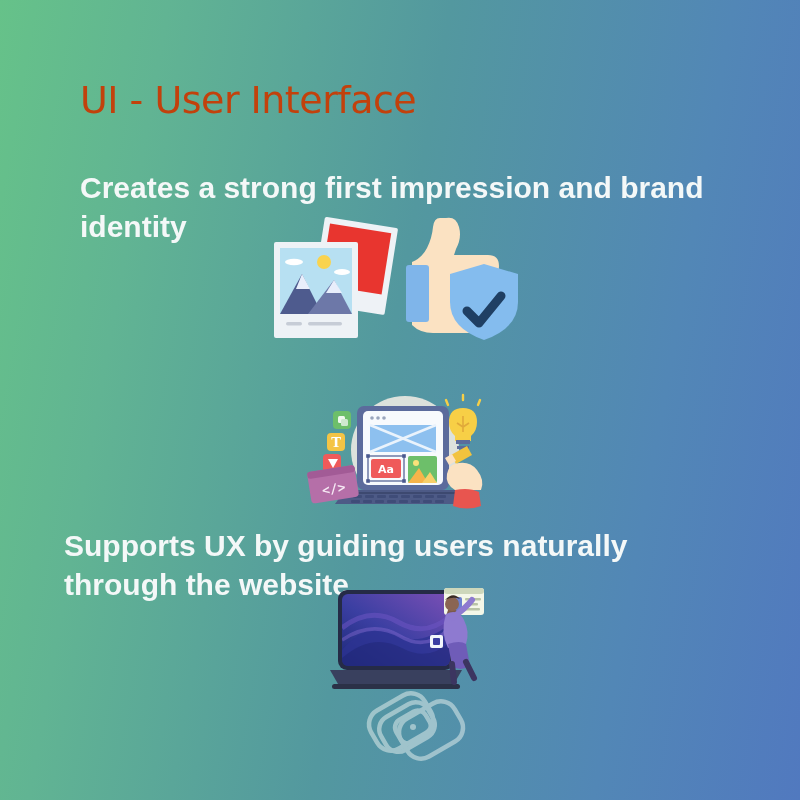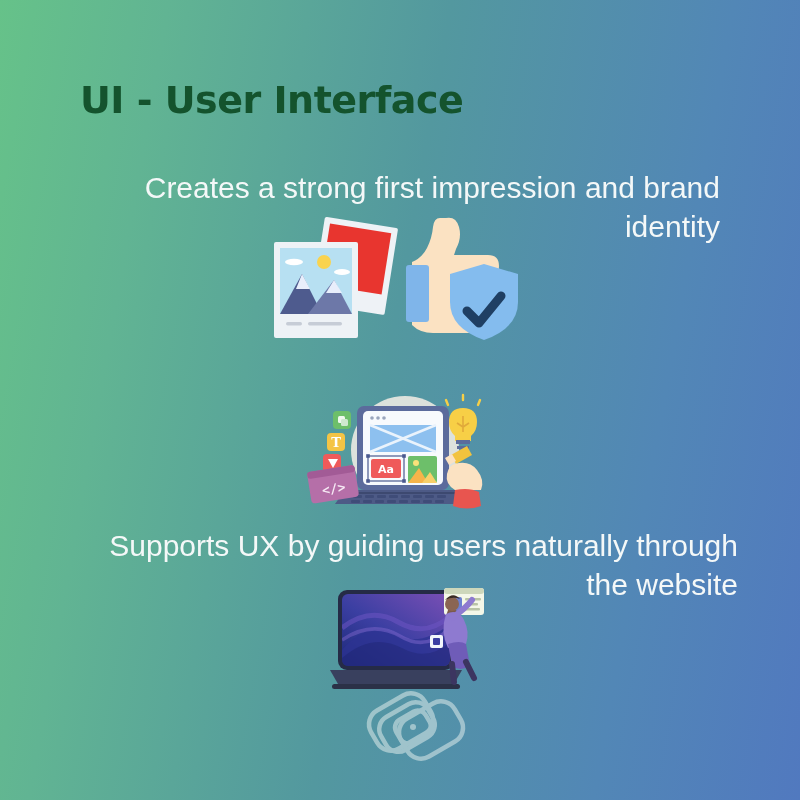--- a/index.html
+++ b/index.html
@@ -8,35 +8,34 @@
     font-family: "Liberation Sans", sans-serif;
     background: linear-gradient(100deg, #66c289 0%, #61b493 18%, #53989f 48%, #5287b6 78%, #5179bf 100%);
     overflow: hidden;
     position: relative;
   }
   .slide { position:relative; width:800px; height:800px; }
 
   
   .title {
     position:absolute; left:80px; top:78px;
-    font-size:38px; font-weight:bold; color:#14532d;
+    font-size:38px; font-weight:normal; color:#c2410c;
     letter-spacing:-0.5px;
     font-family:"DejaVu Sans", sans-serif;
   }
 
   
   .bullet {
     position:absolute; color:#f4f8f8;
-    font-size:30px; line-height:39px; font-weight:400;
+    font-size:30px; line-height:39px; font-weight:700;
     font-family:"Liberation Sans", sans-serif;
-    text-align:right;
   }
   .bullet-1 { left:80px; top:168px; width:640px; }
   .bullet-2 { left:80px; top:348px; width:640px; }
-  .bullet-3 { left:98px; top:526px; width:640px; }
+  .bullet-3 { left:64px; top:526px; width:640px; }
 
   
   .illus { position:absolute; }
   .illus-1 { left:258px; top:218px; width:285px; height:122px; }
   .illus-2 { left:305px; top:392px; width:195px; height:128px; }
   .illus-3 { left:330px; top:588px; width:160px; height:110px; }
   .watermark { position:absolute; left:352px; top:682px; width:130px; height:90px; opacity:.55; }
 
   svg { display:block; overflow:visible; }
 </style>

